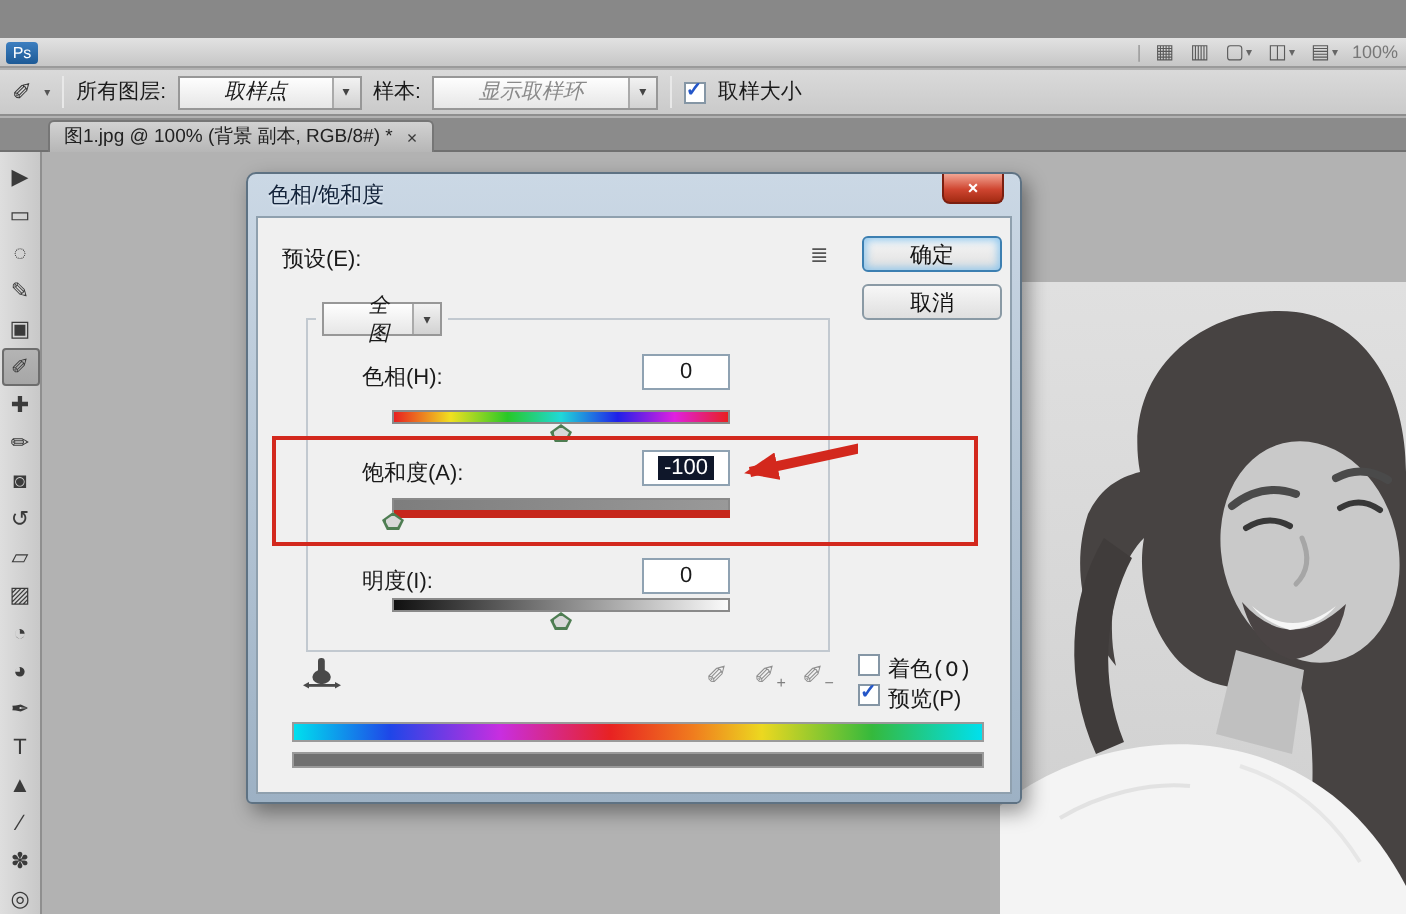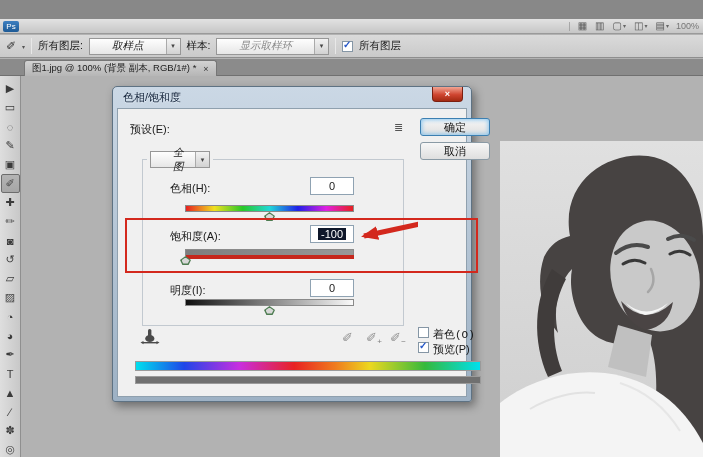--- a/index.html
+++ b/index.html
@@ -50,21 +50,21 @@
              display:flex; flex-direction:column; align-items:center; padding-top:3px; }
   .tool { width:19px; height:19px; display:flex; align-items:center; justify-content:center;
           font-size:11px; color:#3b3b3b; cursor:default; }
   .tool.selected { background:linear-gradient(#b4b4b4,#a6a6a6); border:1px solid #6d6d6d; border-radius:2px; }
 
   
   .photo { position:absolute; left:500px; top:122px; width:203px; height:328px; background:#d8d8d8; }
   .bottom-strip { position:absolute; left:497px; top:450px; width:206px; height:7px; background:#4c4c4c; }
 
   
-  .dialog { position:absolute; left:112px; top:67px; width:360px; height:316px;
+  .dialog { position:absolute; left:123px; top:67px; width:388px; height:316px;
             background:linear-gradient(#cbd8e5,#9db1c4); border:1px solid #5e7283;
             border-radius:5px 5px 3px 3px; box-shadow:3px 4px 10px rgba(0,0,0,.4); z-index:5; }
   .dlg-title { position:absolute; left:10px; top:3px; font-size:11px; color:#13233a; text-shadow:0 1px 1px #e8f0f8; }
   .dlg-close { position:absolute; right:8px; top:0; width:31px; height:15px;
                background:linear-gradient(#f2a593,#cf4530 55%,#a22a12); border:1px solid #7b1f10; border-top:none;
                border-radius:0 0 4px 4px; color:#fff; font-size:9px; font-weight:bold;
                display:flex; align-items:center; justify-content:center; }
   .dlg-content { position:absolute; left:4px; right:4px; top:21px; bottom:4px; background:#f0f0f0;
                  border:1px solid #8fa0ae; font-size:11px; }
   .lbl { position:absolute; white-space:nowrap; }
@@ -118,26 +118,26 @@
     </div>
     <span class="lbl" style="position:static;">样本:</span>
     <div class="dropdown">
       <span class="dd-text dim">显示取样环</span>
       <span class="dd-btn">▾</span>
     </div>
     <span class="ob-sep"></span>
     <span class="checkbox">
       <span class="check">✓</span>
     </span>
-    <span>所有图层</span>
+    <span>取样大小</span>
   </div>
 
   <div class="tabbar">
     <div class="doc-tab">
-      <span>图1.jpg @ 100% (背景 副本, RGB/1#) *</span>
+      <span>图1.jpg @ 100% (背景 副本, RGB/8#) *</span>
       <span class="tab-close">×</span>
     </div>
   </div>
 
   <div class="toolcol" id="toolcol">
       <div class="tool">▶</div>
       <div class="tool">▭</div>
       <div class="tool">◌</div>
       <div class="tool">✎</div>
       <div class="tool">▣</div>

